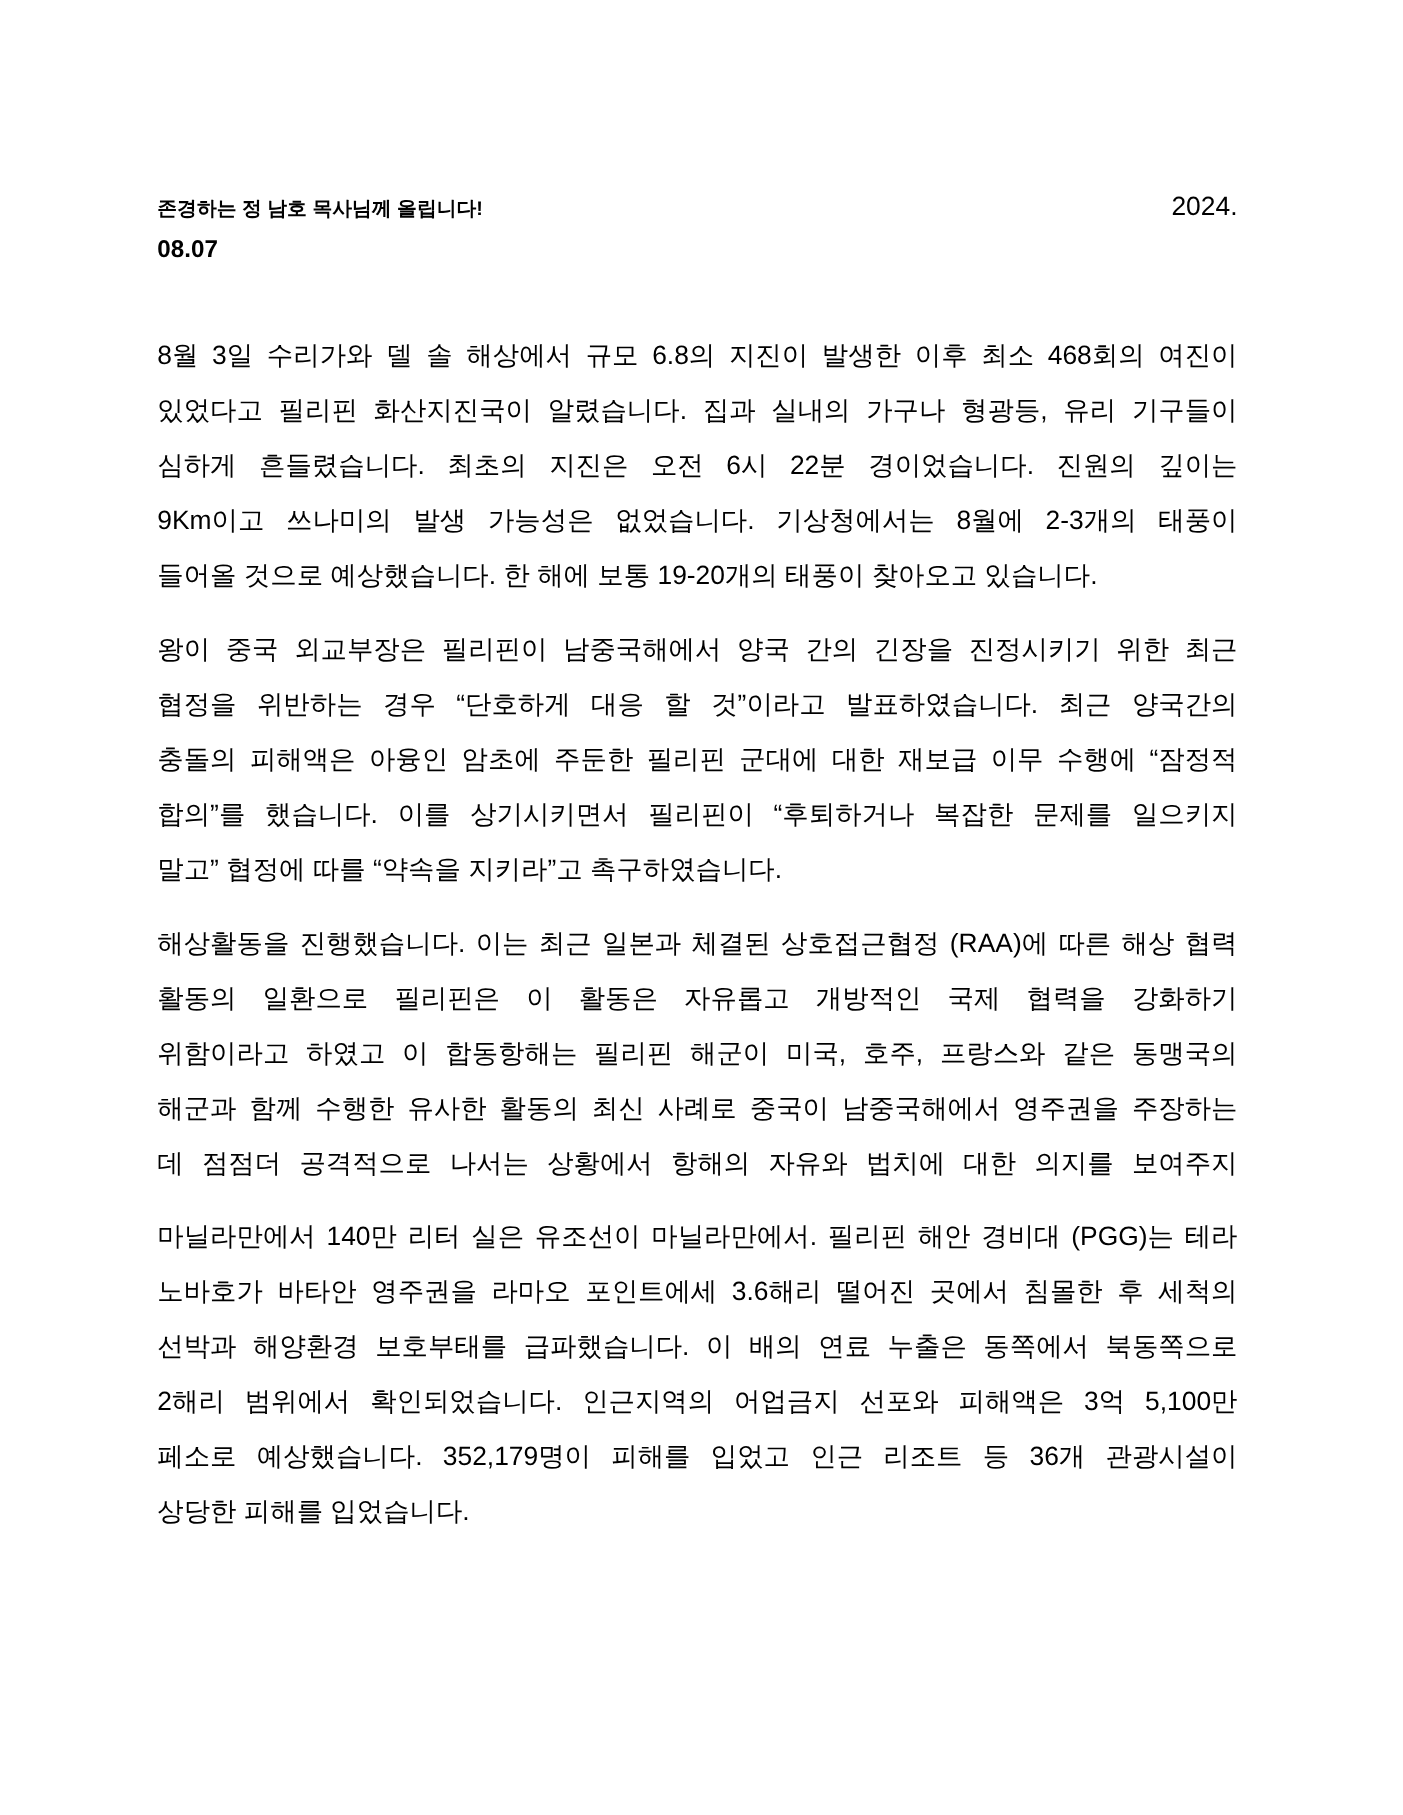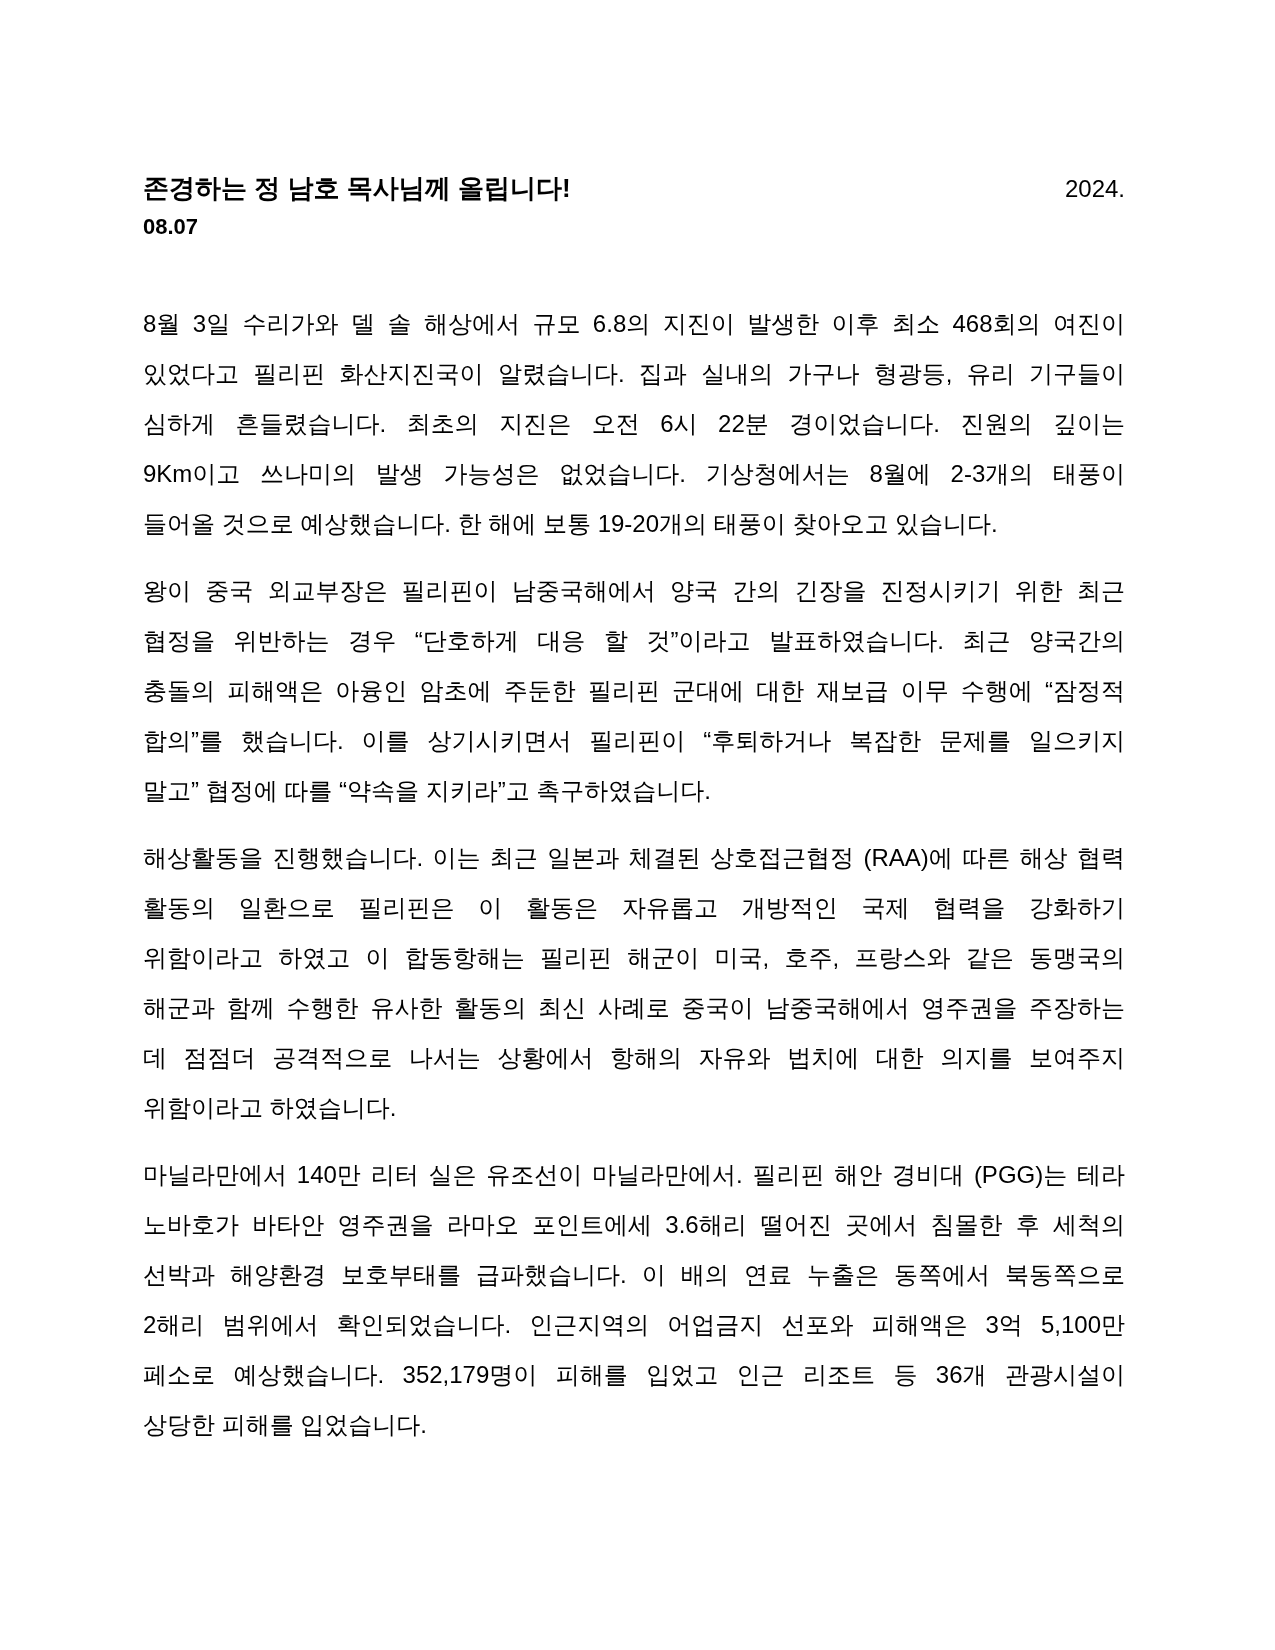--- a/index.html
+++ b/index.html
@@ -19,21 +19,21 @@
     padding: 172px 150px 0 143px;
     overflow: hidden;
   }
   .header-line {
     display: flex;
     justify-content: space-between;
     align-items: baseline;
   }
   .doc-title {
     margin: 0;
-    font-size: 26px;
+    font-size: 18px;
     font-weight: 700;
     letter-spacing: 0px;
     line-height: 32px;
   }
   .date-year {
     font-size: 24px;
     font-weight: 400;
     line-height: 32px;
   }
   .date-day {
@@ -85,21 +85,20 @@
         <div class="line justified">충돌의 피해액은 아융인 암초에 주둔한 필리핀 군대에 대한 재보급 이무 수행에 “잠정적</div>
         <div class="line justified">합의”를 했습니다. 이를 상기시키면서 필리핀이 “후퇴하거나 복잡한 문제를 일으키지</div>
         <div class="line">말고” 협정에 따를 “약속을 지키라”고 촉구하였습니다.</div>
       </section>
     <section class="para">
         <div class="line justified">해상활동을 진행했습니다. 이는 최근 일본과 체결된 상호접근협정 (RAA)에 따른 해상 협력</div>
         <div class="line justified">활동의 일환으로 필리핀은 이 활동은 자유롭고 개방적인 국제 협력을 강화하기</div>
         <div class="line justified">위함이라고 하였고 이 합동항해는 필리핀 해군이 미국, 호주, 프랑스와 같은 동맹국의</div>
         <div class="line justified">해군과 함께 수행한 유사한 활동의 최신 사례로 중국이 남중국해에서 영주권을 주장하는</div>
         <div class="line justified">데 점점더 공격적으로 나서는 상황에서 항해의 자유와 법치에 대한 의지를 보여주지</div>
-        <div class="line">위함이라고 하였습니다.</div>
       </section>
     <section class="para">
         <div class="line justified">마닐라만에서 140만 리터 실은 유조선이 마닐라만에서. 필리핀 해안 경비대 (PGG)는 테라</div>
         <div class="line justified">노바호가 바타안 영주권을 라마오 포인트에세 3.6해리 떨어진 곳에서 침몰한 후 세척의</div>
         <div class="line justified">선박과 해양환경 보호부태를 급파했습니다. 이 배의 연료 누출은 동쪽에서 북동쪽으로</div>
         <div class="line justified">2해리 범위에서 확인되었습니다. 인근지역의 어업금지 선포와 피해액은 3억 5,100만</div>
         <div class="line justified">페소로 예상했습니다. 352,179명이 피해를 입었고 인근 리조트 등 36개 관광시설이</div>
         <div class="line">상당한 피해를 입었습니다.</div>
       </section>
   </main>

